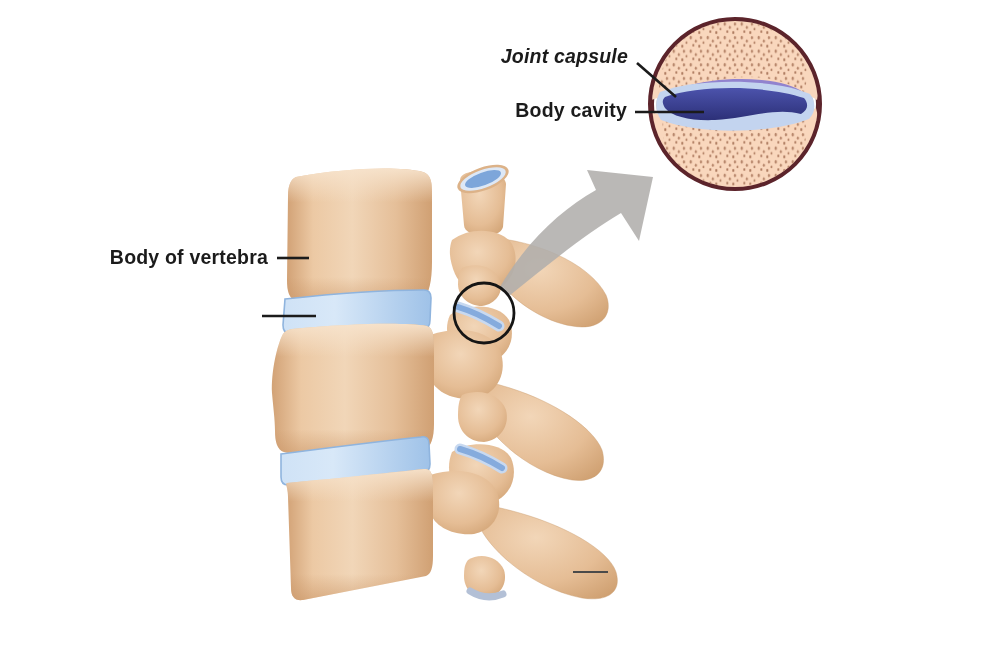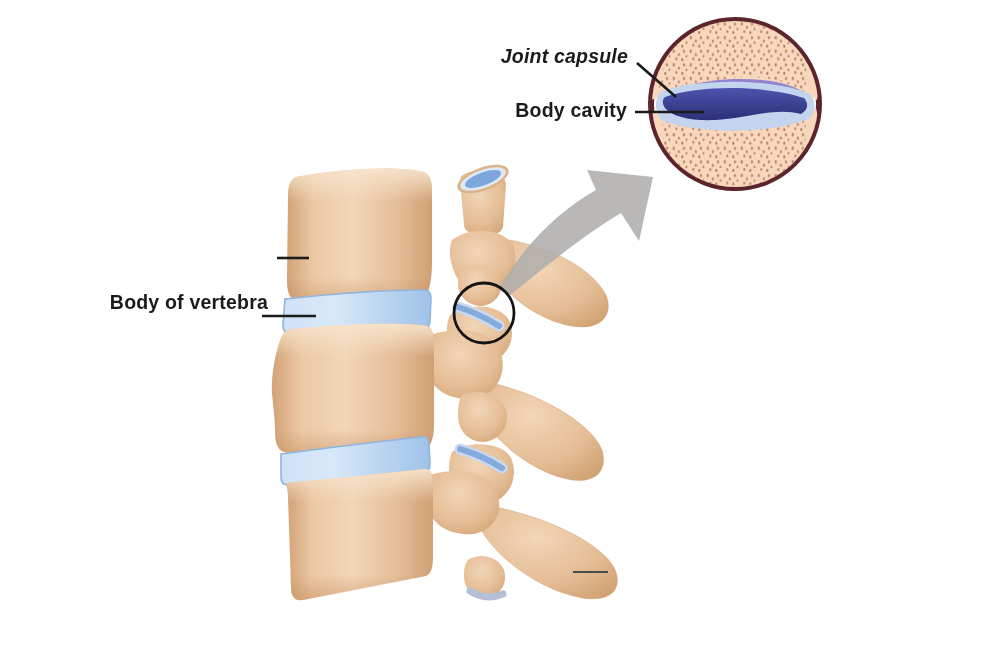--- a/index.html
+++ b/index.html
@@ -8,21 +8,21 @@
     overflow:hidden;font-family:"Liberation Sans",sans-serif;
   }
   .stage svg{position:absolute;left:0;top:0;}
   .label{
     position:absolute;
     font:700 19.5px/1.1 "Liberation Sans",sans-serif;
     color:#1b1b1b;letter-spacing:.2px;text-align:right;white-space:nowrap;
   }
   .label-joint-capsule{right:372px;top:46px;font-style:italic;}
   .label-joint-cavity{right:373px;top:100px;}
-  .label-body-of-vertebra{right:732px;top:247px;margin-top:45px;}
+  .label-body-of-vertebra{right:732px;top:247px;}
   .label-intervertebral-disk{right:747px;top:304px;}
 </style>
 </head>
 <body>
 
 <div class="stage">
 
   <svg width="1000" height="658" viewBox="0 0 1000 658">
     <defs>
       <linearGradient id="bodyGrad" x1="0" y1="0" x2="1" y2="0">

